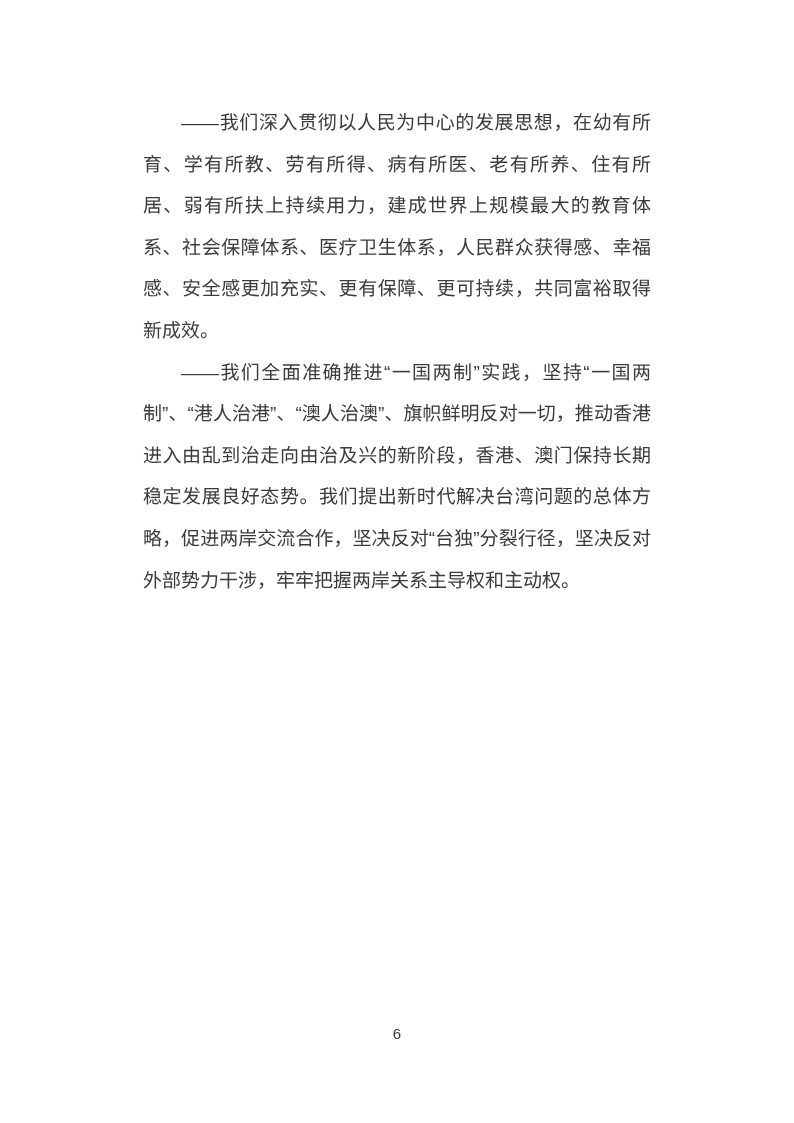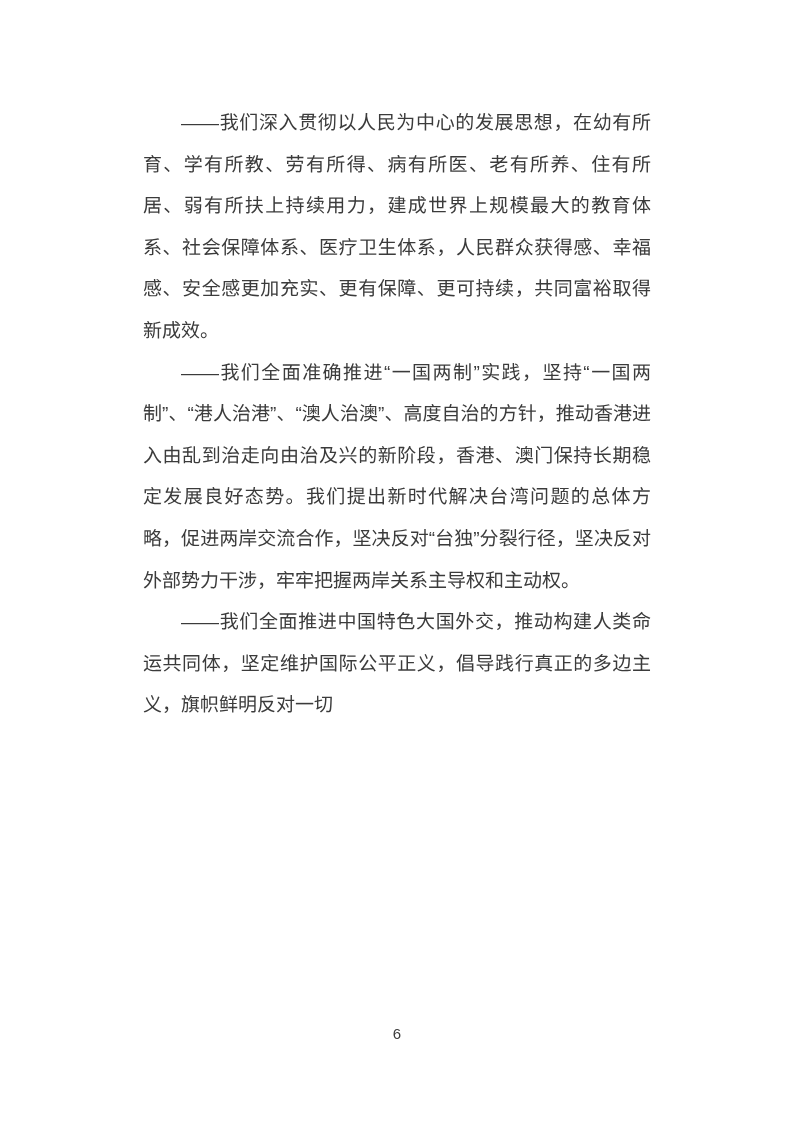--- a/index.html
+++ b/index.html
@@ -42,17 +42,16 @@
       font-size: 15px;
       line-height: 20px;
     }
   </style>
 </head>
 <body>
 
 <div class="page">
   <div class="content">
     <p>——我们深入贯彻以人民为中心的发展思想，在幼有所育、学有所教、劳有所得、病有所医、老有所养、住有所居、弱有所扶上持续用力，建成世界上规模最大的教育体系、社会保障体系、医疗卫生体系，人民群众获得感、幸福感、安全感更加充实、更有保障、更可持续，共同富裕取得新成效。</p>
-    <p>——我们全面准确推进“一国两制”实践，坚持“一国两制”、“港人治港”、“澳人治澳”、高度自治的方针，推动香港进入由乱到治走向由治及兴的新阶段，香港、澳门保持长期稳定发展良好态势。我们提出新时代解决台湾问题的总体方略，促进两岸交流合作，坚决反对“台独”分裂行径，坚决反对外部势力干涉，牢牢把握两岸关系主导权和主动权。</p>
-    <p>——我们全面推进中国特色大国外交，推动构建人类命运共同体，坚定维护国际公平正义，倡导践行真正的多边主义，旗帜鲜明反对一切</p>
+    <p>——我们全面准确推进“一国两制”实践，坚持“一国两制”、“港人治港”、“澳人治澳”、旗帜鲜明反对一切，推动香港进入由乱到治走向由治及兴的新阶段，香港、澳门保持长期稳定发展良好态势。我们提出新时代解决台湾问题的总体方略，促进两岸交流合作，坚决反对“台独”分裂行径，坚决反对外部势力干涉，牢牢把握两岸关系主导权和主动权。</p>
   </div>
   <div class="footer">6</div>
 </div>
 
 </body></html>

